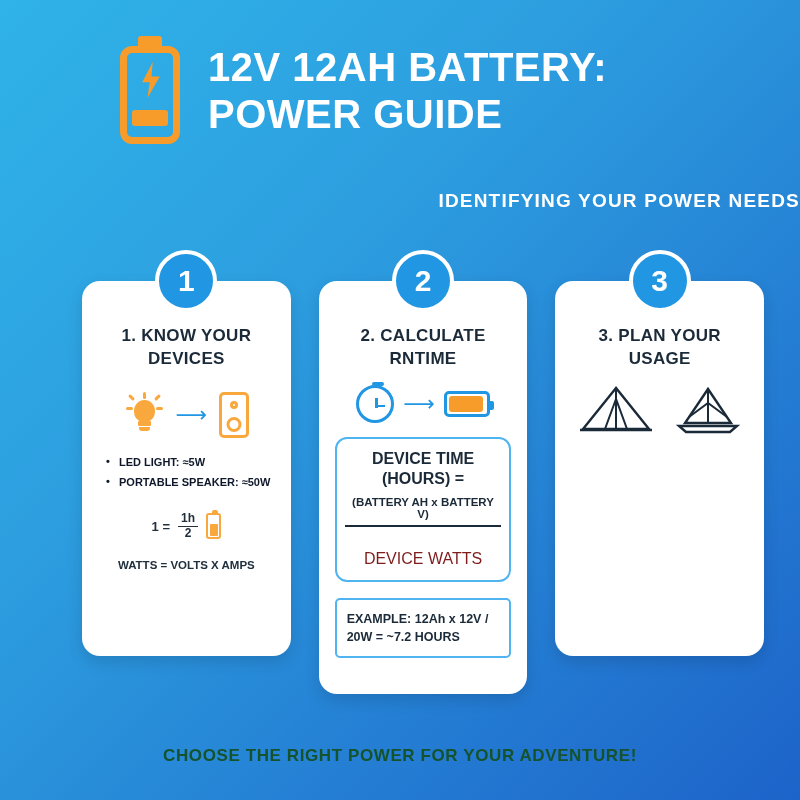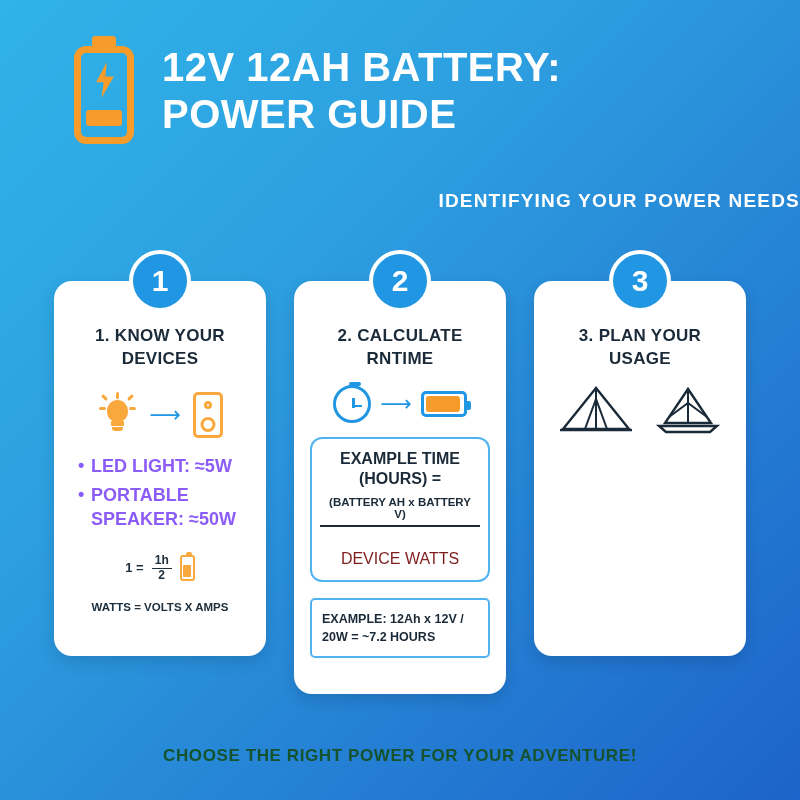--- a/index.html
+++ b/index.html
@@ -3,21 +3,21 @@
 <meta charset="utf-8">
 <style>
   * { box-sizing: border-box; margin: 0; padding: 0; }
   body {
     width: 800px; height: 800px;
     font-family: "Liberation Sans", sans-serif;
     background: linear-gradient(135deg, #2fb3e8 0%, #2d9fe0 35%, #1d63c9 100%);
     overflow: hidden;
     position: relative;
   }
-  .page { width: 800px; height: 800px; position: relative; }
+  .page { width: 800px; height: 800px; position: relative; padding-left: 46px; }
 
   
   .header {
     display: flex; align-items: center;
     padding: 36px 0 0 72px;
   }
   .batt-logo { width: 64px; height: 110px; position: relative; flex: 0 0 auto; }
   .batt-logo .cap {
     position: absolute; left: 20px; top: 0; width: 24px; height: 10px;
     background: #f79c2a; border-radius: 3px 3px 0 0;
@@ -70,21 +70,21 @@
   }
   .card.tall { min-height: 413px; }
   .card h3 {
     text-align: center; font-size: 17px; color: #1b2a38;
     font-weight: bold; line-height: 1.35; text-transform: uppercase;
     letter-spacing: 0.3px;
   }
   .bullets { margin-top: 14px; padding-left: 8px; }
   .bullets li {
     list-style: none; position: relative; padding-left: 13px;
-    font-size: 18px; color: #8b5cf6; font-weight: bold;
+    font-size: 11px; color: #0f172a; font-weight: bold;
     margin-bottom: 6px; line-height: 1.3; text-transform: uppercase;
   }
   .bullets li:before {
     content: "•"; position: absolute; left: 0; top: -1px;
   }
 
   
   .icon-row { display: flex; align-items: center; justify-content: center; gap: 12px; margin-top: 18px; height: 52px; }
   .arrow-blue { color: #2196e3; font-size: 22px; line-height: 1; }
 
@@ -234,21 +234,21 @@
             <div class="nub"></div>
               <div class="h"></div>
               <div class="m"></div>
           </div>
           <div class="arrow-blue">⟶</div>
           <div class="batt-orange">
               <div class="fill"></div>
             </div>
         </div>
         <div class="formula-box">
-          <div class="l1">EXAMPLE TIME (HOURS) =</div>
+          <div class="l1">DEVICE TIME (HOURS) =</div>
           <div class="l2">(BATTERY AH x BATTERY V)</div>
           <div class="l3">DEVICE WATTS</div>
         </div>
         <div class="example-box">EXAMPLE:  12Ah x 12V / 20W = ~7.2 HOURS</div>
       </div>
     </div>
 
     <div class="card-col">
       <div class="badge">3</div>
       <div class="card">

